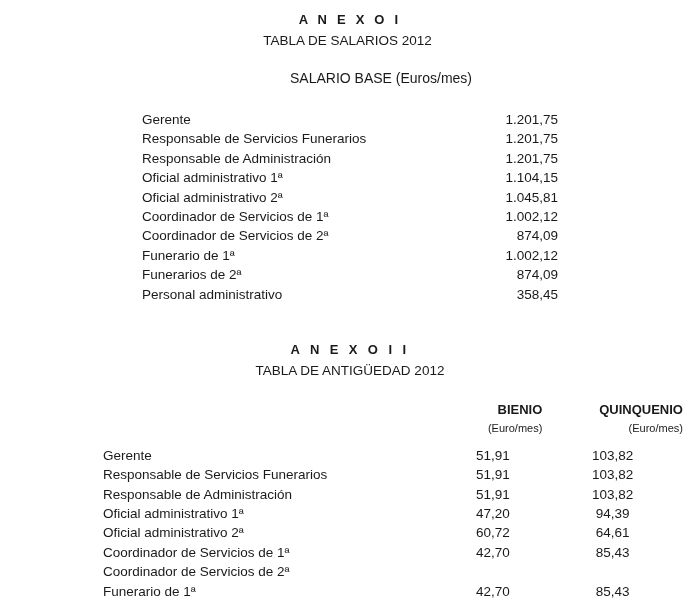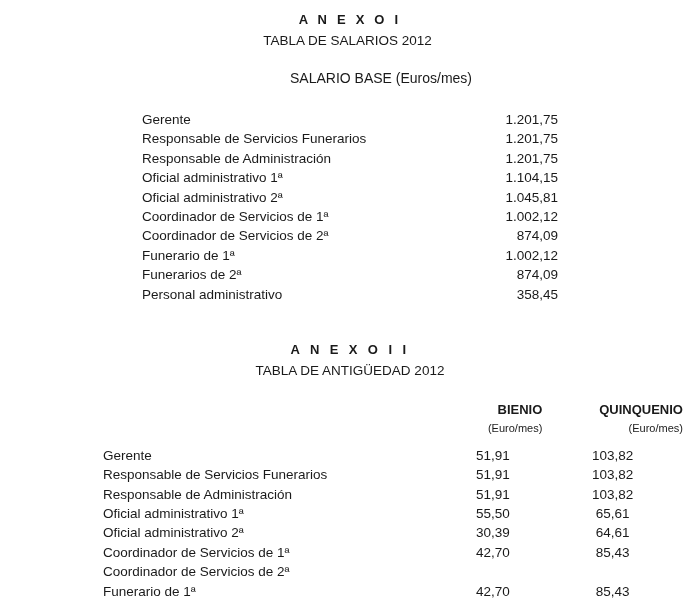--- a/index.html
+++ b/index.html
@@ -189,26 +189,26 @@
         <td class="num">51,91</td>
         <td class="num">103,82</td>
       </tr>
       <tr>
         <td class="role">Responsable de Administración</td>
         <td class="num">51,91</td>
         <td class="num">103,82</td>
       </tr>
       <tr>
         <td class="role">Oficial administrativo 1ª</td>
-        <td class="num">55,50</td>
-        <td class="num">65,61</td>
+        <td class="num">47,20</td>
+        <td class="num">94,39</td>
       </tr>
       <tr>
         <td class="role">Oficial administrativo 2ª</td>
-        <td class="num">30,39</td>
+        <td class="num">60,72</td>
         <td class="num">64,61</td>
       </tr>
       <tr>
         <td class="role">Coordinador de Servicios de 1ª</td>
         <td class="num">42,70</td>
         <td class="num">85,43</td>
       </tr>
       <tr>
         <td class="role">Coordinador de Servicios de 2ª</td>
         <td class="num"></td>

